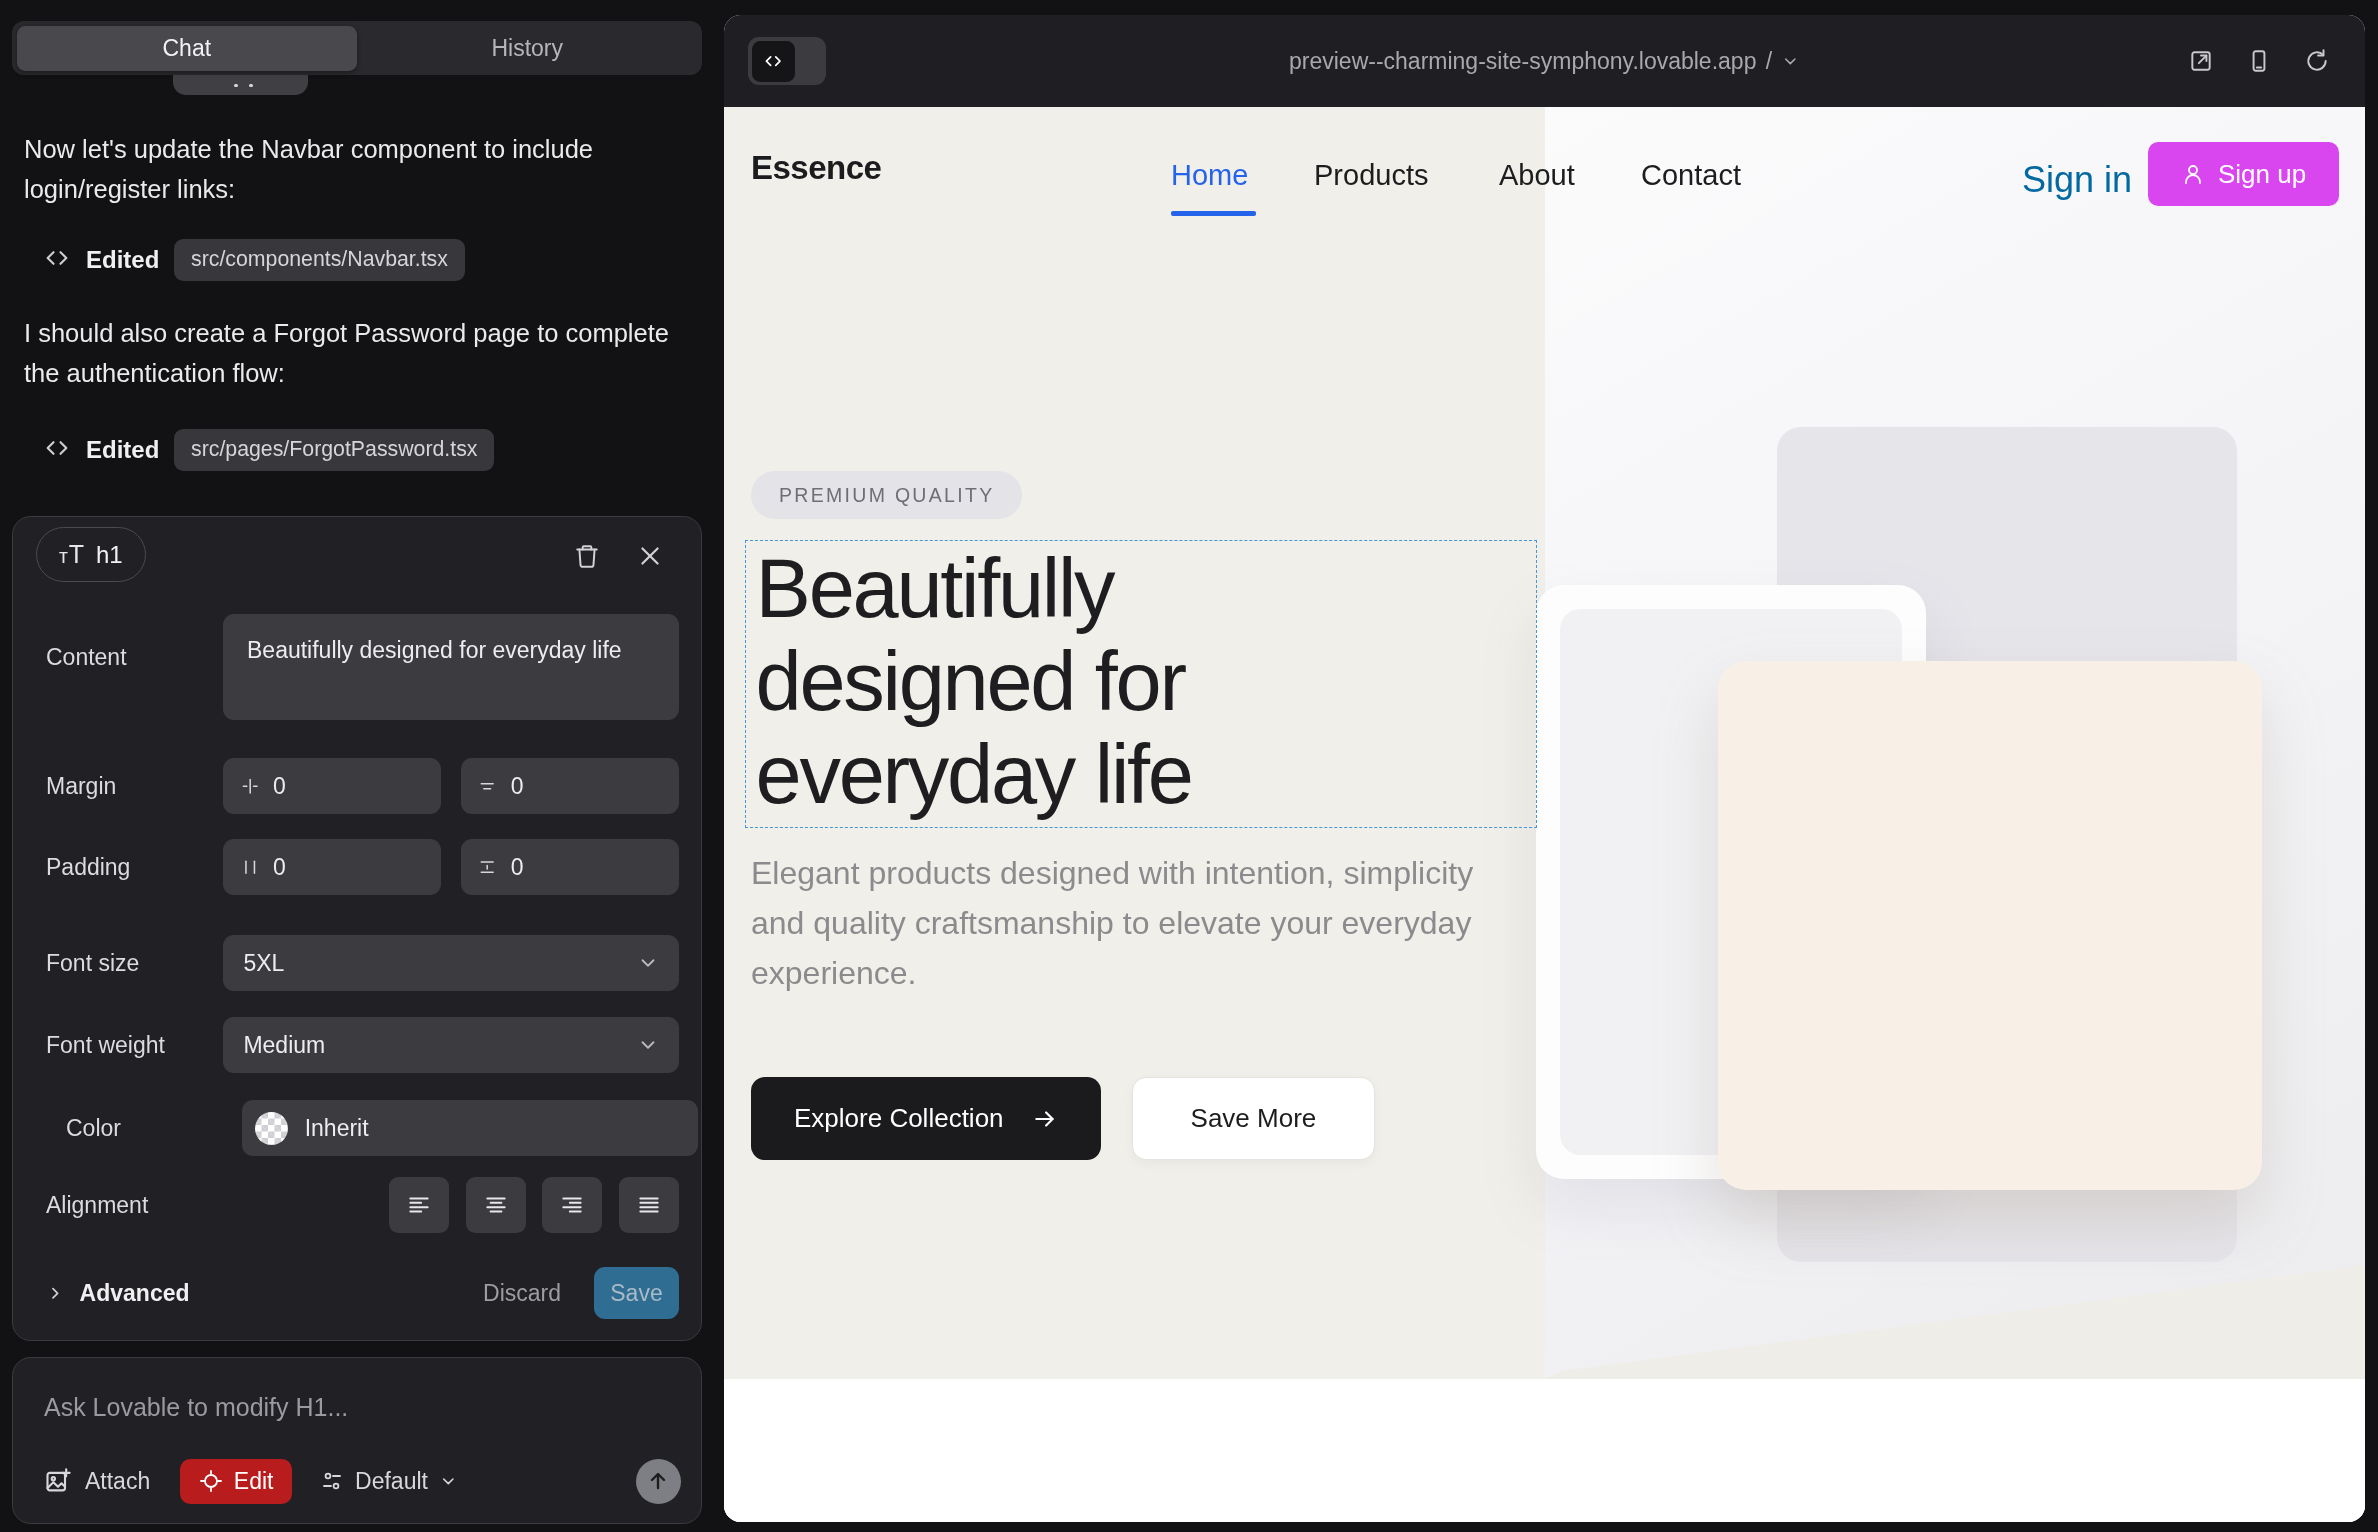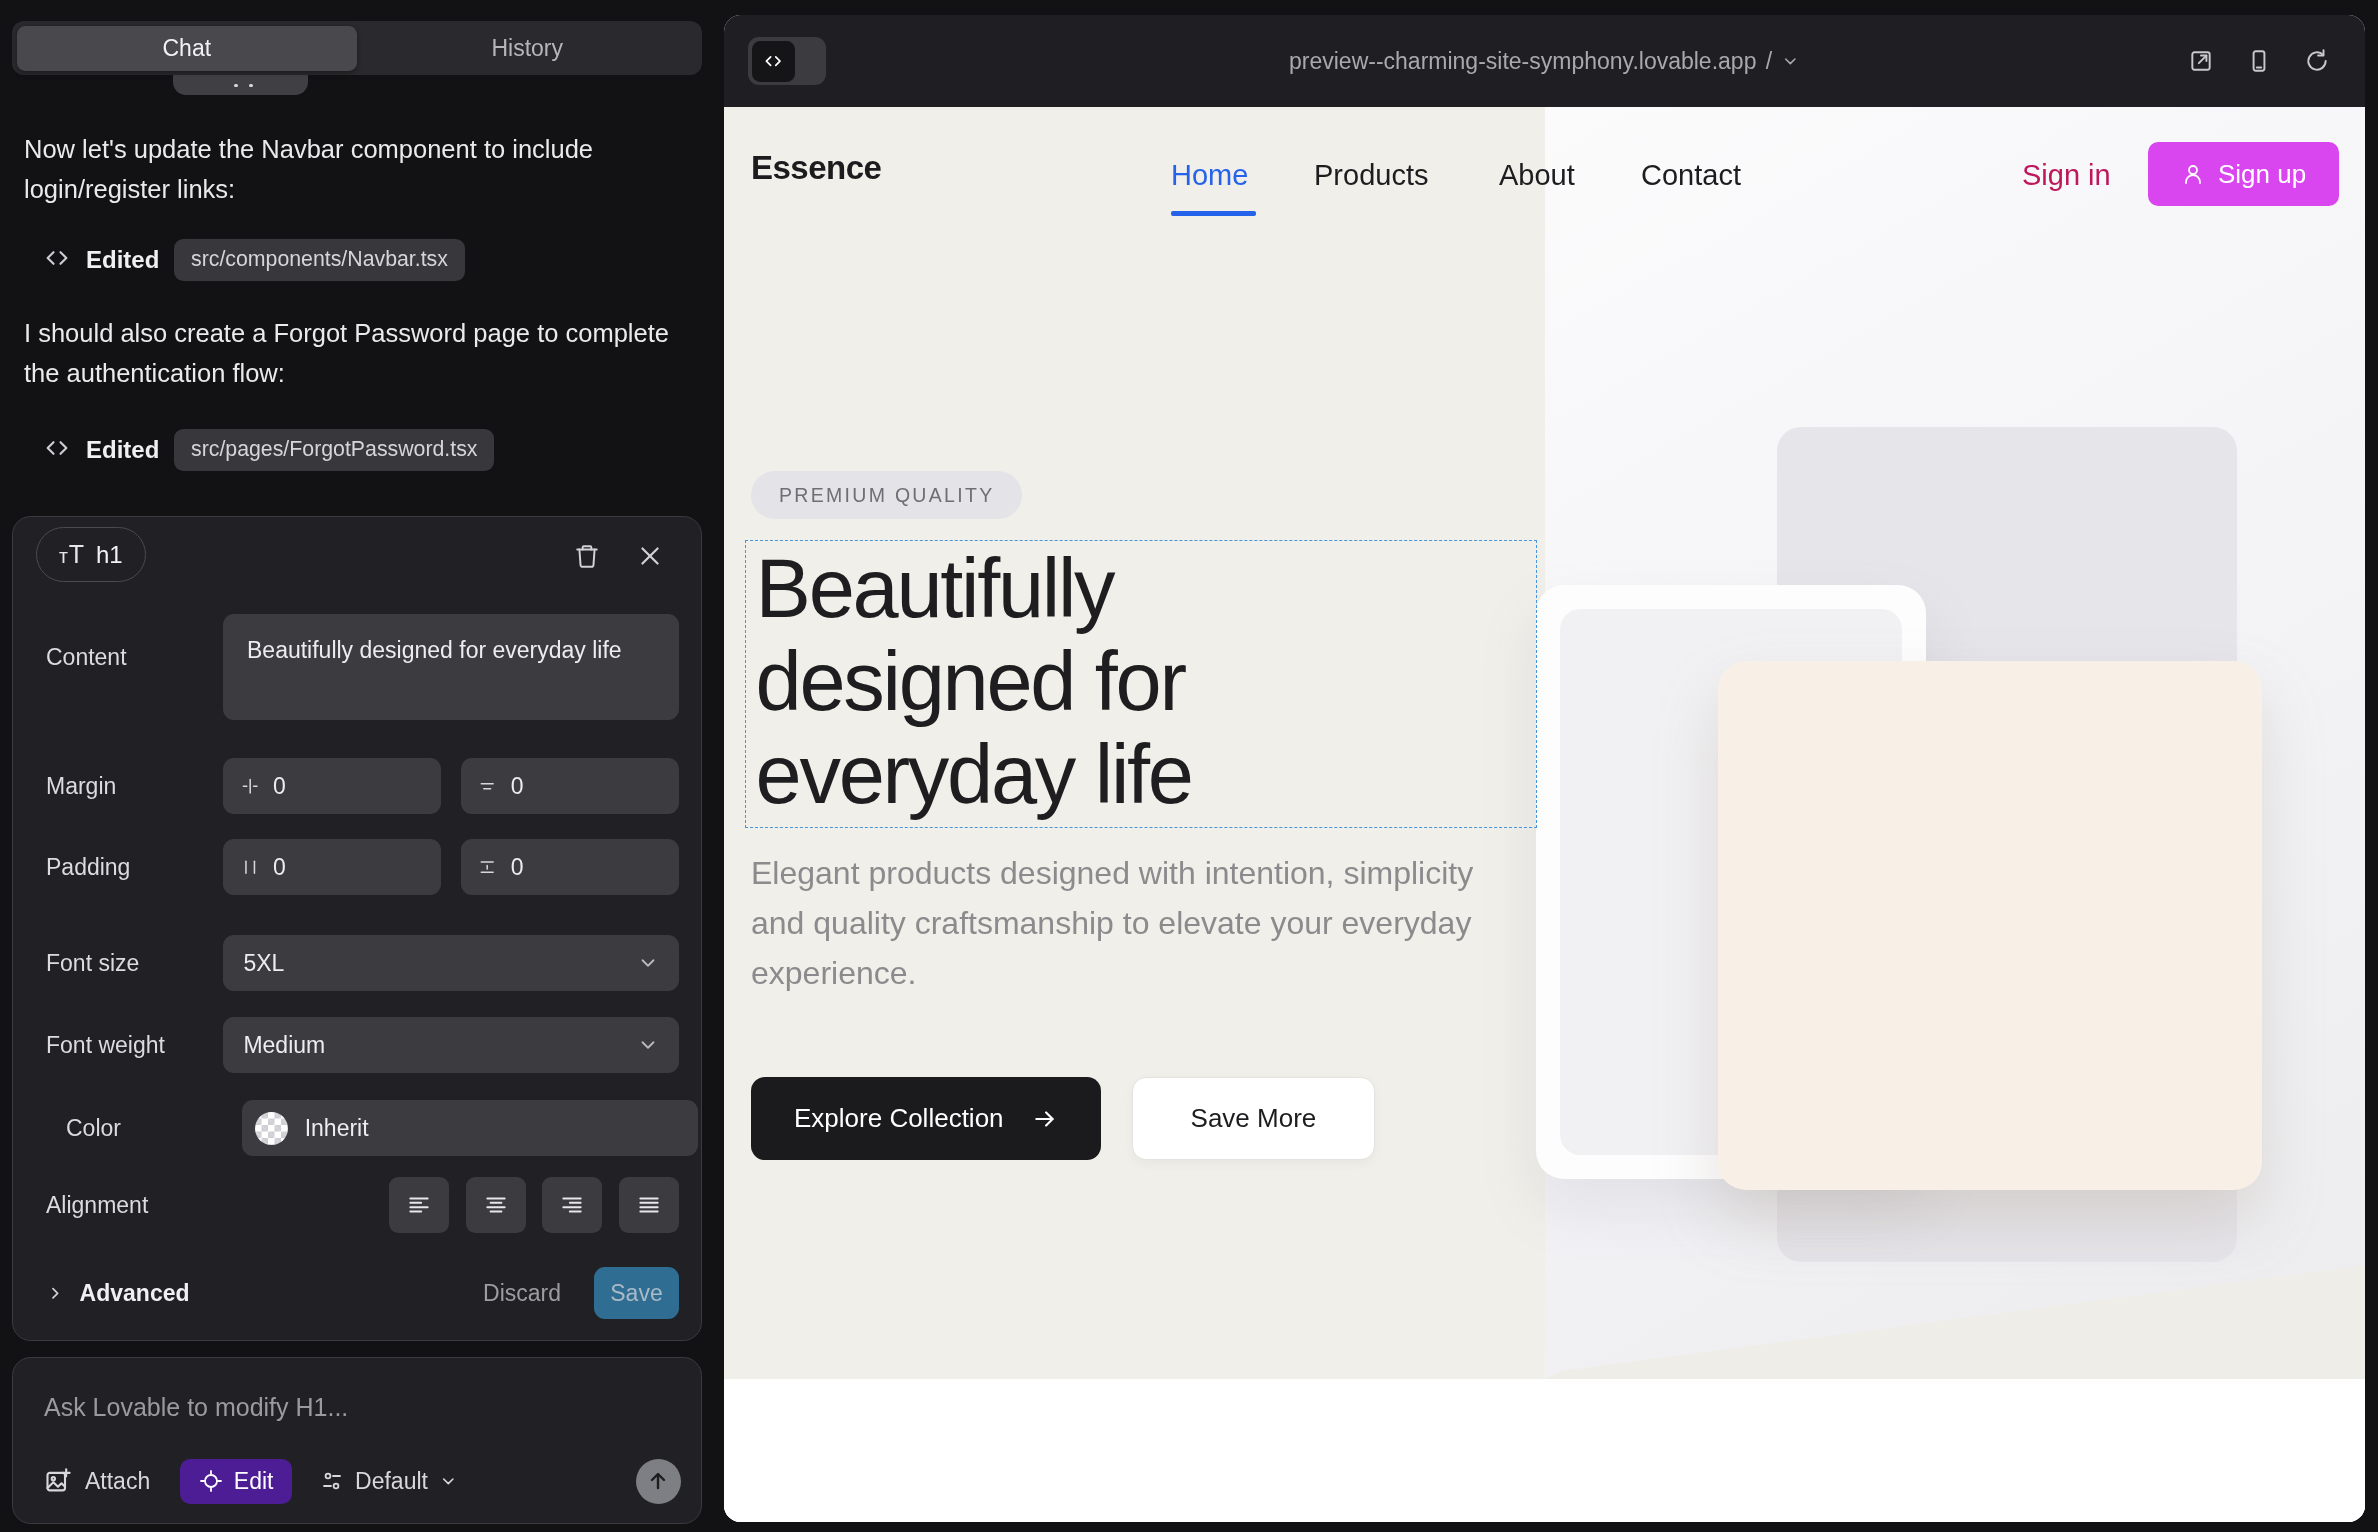--- a/index.html
+++ b/index.html
@@ -55,21 +55,21 @@
   .adv-left { display:flex; align-items:center; gap:15px; color:#f0f0f2; font-size:23px; font-weight:600; cursor:pointer; }
   .adv-left svg { color:#cfcfd3; }
   .discard { margin-left:auto; font-size:23px; color:#9c9ca1; cursor:pointer; padding-right:33px; align-self:center; }
   .save-btn { width:85px; height:52px; background:#2f6d93; border:none; border-radius:11px; color:#a9bac7; font-size:23px; font-family:inherit; cursor:pointer; }
 
   
   .composer { position:absolute; left:12px; top:1357px; width:690px; height:167px; background:#212125; border:0.9px solid #3a3a3f; border-radius:18.6px; }
   .composer-input { position:absolute; left:31px; top:35px; font-size:25px; color:#9a9aa0; }
   .composer-bar { position:absolute; left:31px; right:20.4px; bottom:18.6px; height:46px; display:flex; align-items:center; }
   .attach { display:flex; align-items:center; gap:13px; color:#d8d8db; font-size:23px; cursor:pointer; }
-  .edit-pill { margin-left:30px; height:45px; padding:0 18.6px; background:#4c1d95; border-radius:10.2px; display:flex; align-items:center; gap:11px; color:#fff; font-size:23px; cursor:pointer; }
+  .edit-pill { margin-left:30px; height:45px; padding:0 18.6px; background:#b91c1c; border-radius:10.2px; display:flex; align-items:center; gap:11px; color:#fff; font-size:23px; cursor:pointer; }
   .default-sel { margin-left:28px; display:flex; align-items:center; gap:11px; color:#d8d8db; font-size:23px; cursor:pointer; }
   .send-btn { margin-left:auto; width:45px; height:45px; border-radius:50%; background:#7e7e85; display:flex; align-items:center; justify-content:center; color:#1d1d20; cursor:pointer; }
 
   
   .preview { position:absolute; left:724px; top:15px; width:1641px; height:1507px; border-radius:16.7px; overflow:hidden; background:#ffffff; }
   .chrome { position:absolute; left:0; top:0; width:100%; height:92px; background:#1f1f23; display:flex; align-items:center; }
   .view-toggle { position:absolute; left:24px; top:22px; width:78px; height:48px; background:#3b3b40; border-radius:11px; cursor:pointer; }
   .view-toggle .seg { position:absolute; left:3.7px; top:3.7px; width:43px; height:41px; background:#151518; border-radius:8.3px; display:flex; align-items:center; justify-content:center; color:#fff; }
   .urlbar { position:absolute; left:0; right:0; top:0; height:92px; display:flex; align-items:center; justify-content:center; gap:9.3px; font-size:23px; color:#a9a9ad; pointer-events:none; }
   .urlbar .page { color:#ececf0; }
@@ -84,21 +84,21 @@
   .card-white { position:absolute; left:812px; top:478px; width:390px; height:594px; background:#fdfdfe; border-radius:28px; box-shadow:0 28px 56px rgba(140,140,160,.16); }
   .card-white-inner { position:absolute; left:24px; top:24px; right:24px; bottom:24px; background:#f1f1f4; border-radius:20.4px; }
   .card-cream { position:absolute; left:994px; top:554px; width:544px; height:529px; background:#f8f0e7; border-radius:28px; box-shadow:0 32px 65px rgba(150,130,110,.22); }
 
   .site-nav { position:absolute; left:0; top:0; width:100%; height:130px; }
   .brand { position:absolute; left:27px; top:42px; font-size:33px; font-weight:700; letter-spacing:-0.5px; color:#1c1c1e; }
   .nav-link { position:absolute; top:52px; font-size:29px; color:#1d1d1f; cursor:pointer; }
   .nav-home { left:447px; color:#2563eb; }
   .nav-underline { position:absolute; left:447px; top:104px; width:85px; height:4.6px; background:#2563eb; border-radius:1.9px; }
   .nav-products { left:590px; } .nav-about { left:775px; } .nav-contact { left:917px; }
-  .signin { position:absolute; left:1298px; top:52px; font-size:29px; color:#be185d; cursor:pointer; }
+  .signin { position:absolute; left:1298px; top:52px; font-size:36px; color:#0369a1; cursor:pointer; }
   .signup { position:absolute; left:1424px; top:35px; width:191px; height:64px; background:#d946ef; border:none; border-radius:10.2px; display:flex; align-items:center; justify-content:center; gap:13px; color:#fff; font-size:26px; font-family:inherit; cursor:pointer; }
 
   .quality-badge { position:absolute; left:27px; top:364px; height:48px; padding:0 28px; background:#e4e3e7; border-radius:24px; display:flex; align-items:center; font-size:19.5px; letter-spacing:2.3px; font-weight:500; color:#6e6e76; }
   .selection { position:absolute; left:21.3px; top:433px; width:792px; height:288px; border:1.9px dashed #4596dd; }
   .hero-h1 { position:absolute; left:9.3px; top:1.9px; font-size:83px; line-height:1.12; font-weight:500; letter-spacing:-2.3px; color:#1e1e20; }
   .hero-h1 span { display:block; }
   .hero-p { position:absolute; left:27px; top:742px; width:733px; font-size:32px; line-height:1.56; color:#8b8b8d; }
   .cta-row { position:absolute; left:27px; top:970px; display:flex; gap:31px; }
   .cta-primary { height:83px; padding:0 43px; background:#1b1b1d; border:none; border-radius:14px; display:flex; align-items:center; gap:28px; color:#fff; font-size:26px; font-family:inherit; cursor:pointer; }
   .cta-secondary { height:83px; padding:0 58px; background:#ffffff; border:0.9px solid #e5e3df; border-radius:14px; display:flex; align-items:center; color:#1d1d1f; font-size:26px; font-family:inherit; cursor:pointer; box-shadow:0 3.7px 11px rgba(0,0,0,.04); }

